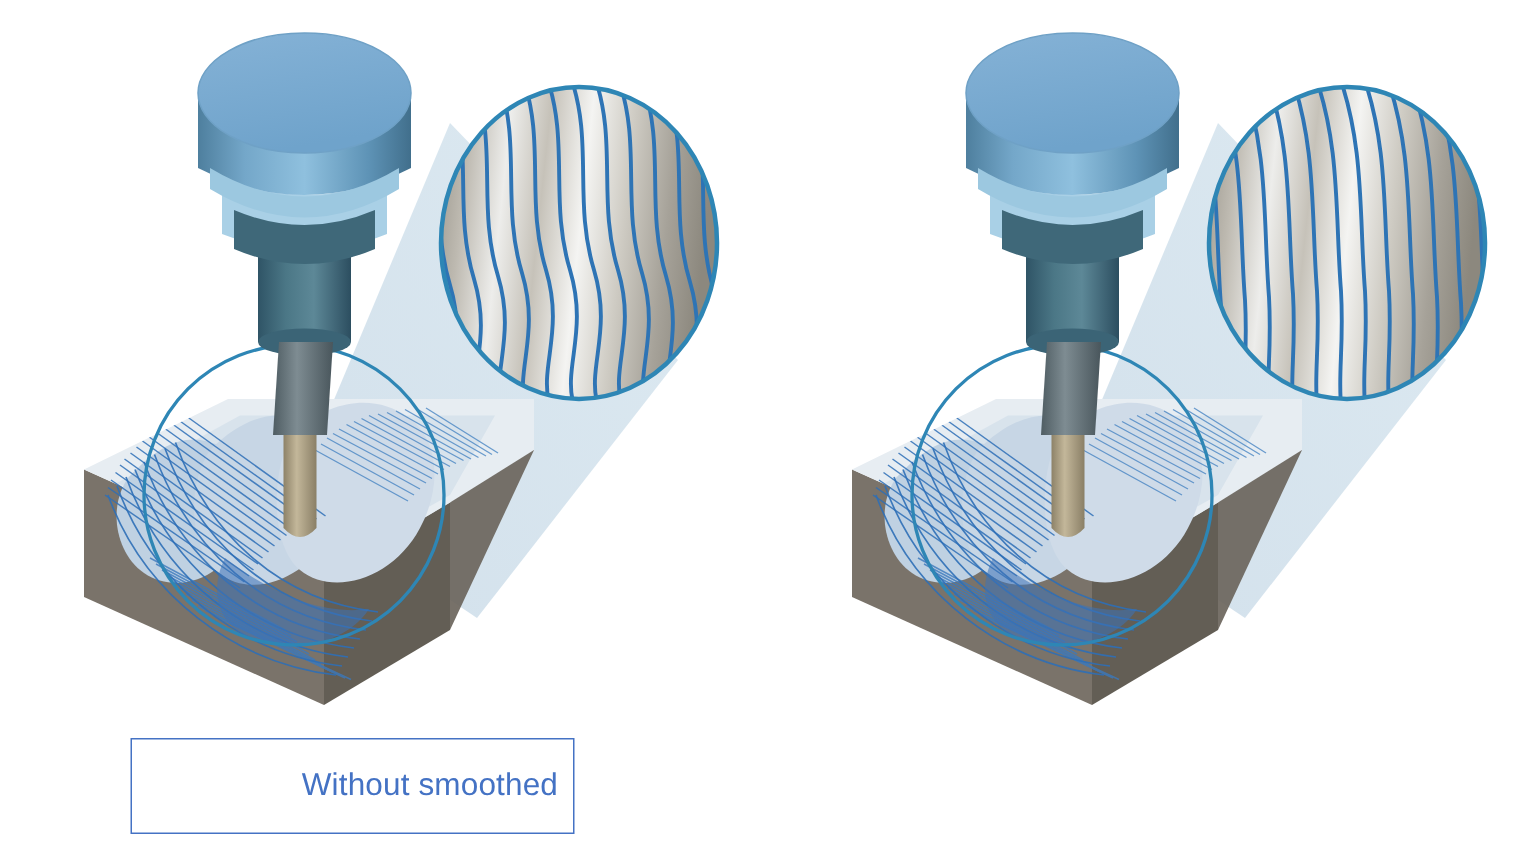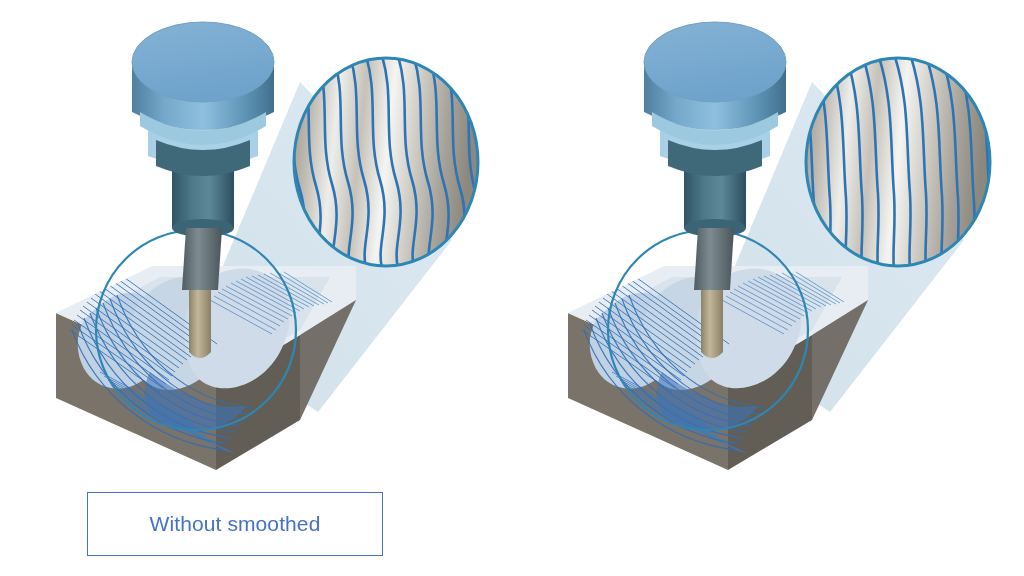--- a/index.html
+++ b/index.html
@@ -26,21 +26,21 @@
     color:#4472C4;
     display:flex;
     align-items:center;
     justify-content:center;
     text-align:center;
     line-height:1.28;
     font-size:21px;
     letter-spacing:.1px;
     padding:4px 10px;
   }
-  .caption-left{left:87px;top:492px;width:296px;height:64px;}
+  .caption-left{left:87px;top:492px;width:296px;height:64px;justify-content:flex-end;}
 </style>
 </head>
 <body>
 
 <div class="stage">
 
   <div class="panel panel-left">
     <div class="scene">
       <svg width="512" height="490" viewBox="0 0 512 490" xmlns="http://www.w3.org/2000/svg">
         <defs>

